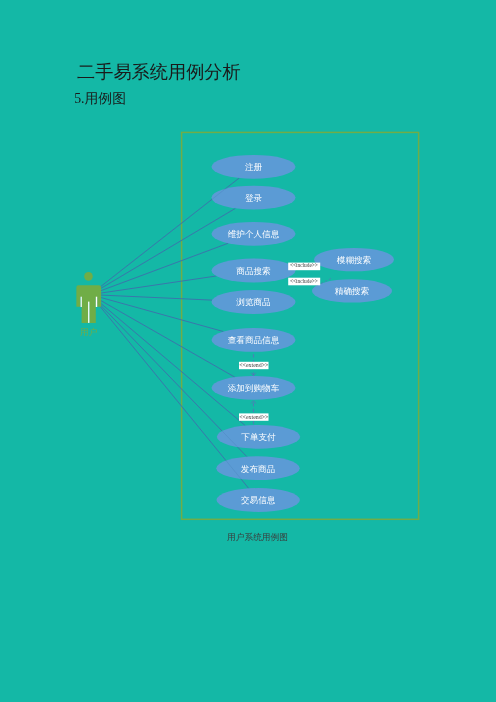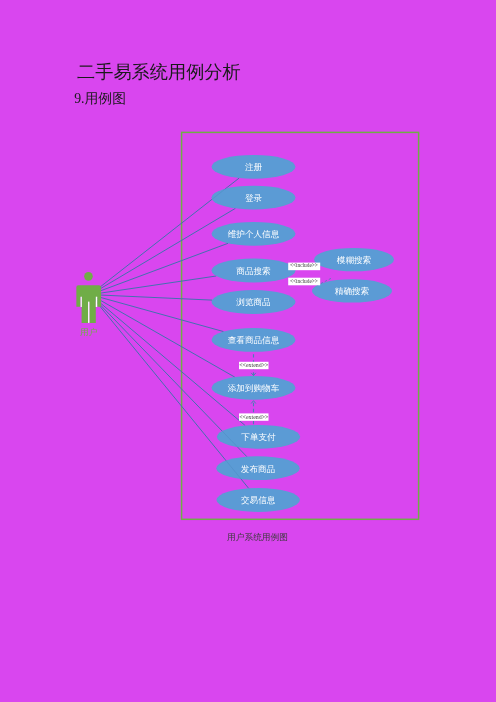--- a/index.html
+++ b/index.html
@@ -1,37 +1,37 @@
 <!DOCTYPE html>
 <html><head>
 <meta charset="utf-8">
 <title>二手易系统用例分析</title>
 <style>
   html,body{margin:0;padding:0;}
   body{width:496px;height:702px;background:#ffffff;overflow:hidden;
        font-family:"Liberation Serif", serif;
        -webkit-font-smoothing:antialiased;}
-  .page{position:relative;width:496px;height:702px;background:#d946ef;}
+  .page{position:relative;width:496px;height:702px;background:#14b8a6;}
   #doc-title{position:absolute;left:77px;top:60px;font-size:18.2px;color:#1a1a1a;
              letter-spacing:0px;line-height:24px;white-space:nowrap;}
   #section-heading{position:absolute;left:74.2px;top:91px;font-size:13.8px;color:#1a1a1a;
              line-height:16px;white-space:nowrap;}
   #figure-caption{position:absolute;left:0;top:532px;width:515px;text-align:center;
              font-size:8.7px;color:#3b3b3b;}
   #diagram{position:absolute;left:0;top:0;display:block;}
   text{dominant-baseline:auto;}
 </style>
 </head>
 <body>
 
 <div class="page">
 
   <div id="doc-title">二手易系统用例分析</div>
 
-  <div id="section-heading">9.用例图</div>
+  <div id="section-heading">5.用例图</div>
 
   <svg id="diagram" width="496" height="702" viewBox="0 0 496 702" xmlns="http://www.w3.org/2000/svg">
       <rect x="181.6" y="132.4" width="237" height="386.9" fill="none" stroke="#70AD47" stroke-width="1.5"></rect>
       <g>
         <line x1="90.4" y1="294.6" x2="239.21807399810552" y2="177.9908653773275" stroke="#3B73AC" stroke-width="0.95"></line>
         <line x1="90.4" y1="294.6" x2="235.4360377388872" y2="208.3431289964926" stroke="#3B73AC" stroke-width="0.95"></line>
         <line x1="90.4" y1="294.6" x2="228.0852245516533" y2="243.27405485750754" stroke="#3B73AC" stroke-width="0.95"></line>
         <line x1="90.4" y1="294.6" x2="216.2599885050606" y2="276.0026626427225" stroke="#3B73AC" stroke-width="0.95"></line>
         <line x1="90.4" y1="294.6" x2="212.0283525002905" y2="300.1183924494307" stroke="#3B73AC" stroke-width="0.95"></line>
         <line x1="90.4" y1="294.6" x2="223.5071382983736" y2="331.56967115215406" stroke="#3B73AC" stroke-width="0.95"></line>

